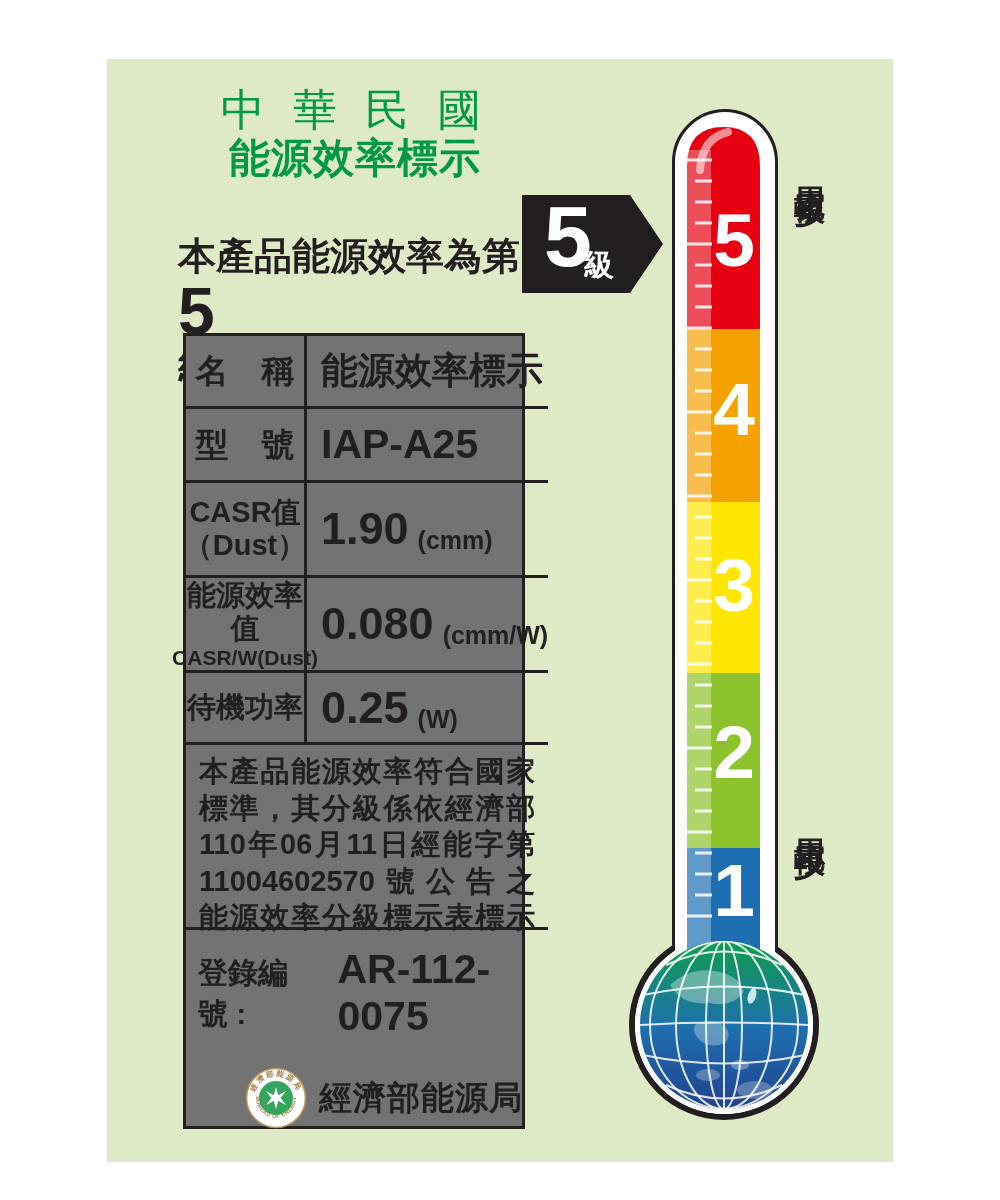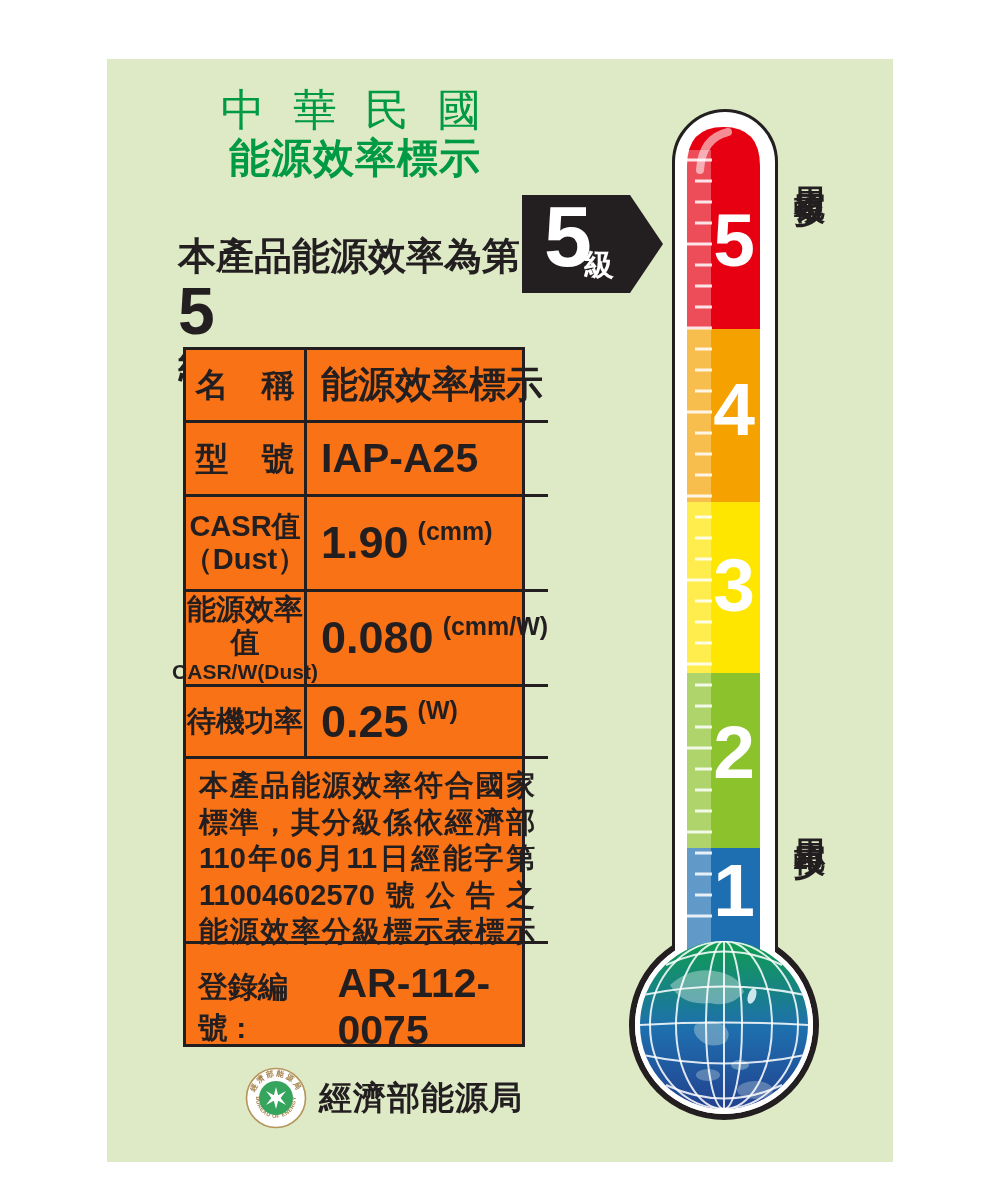--- a/index.html
+++ b/index.html
@@ -16,33 +16,33 @@
   .statement .pre,.statement .suf{font-size:38px;font-weight:bold;}
   .statement .big{font-size:66px;font-weight:bold;line-height:0.9;margin:0 1px;}
 
   
   .arrow-badge{position:absolute;left:415px;top:136px;width:142px;height:98px;}
   .arrow-badge svg{position:absolute;left:0;top:0;}
   .arrow-num{position:absolute;left:22px;top:6px;font-size:86px;line-height:70px;font-weight:bold;color:#fff;}
   .arrow-unit{position:absolute;left:62px;top:50px;font-size:30px;font-weight:bold;color:#fff;}
 
   
-  .spec{position:absolute;left:76px;top:288px;width:342px;height:700px;background:#f97316;
+  .spec{position:absolute;left:76px;top:274px;width:342px;height:796px;background:#737373;
         border:3px solid #231f20;box-sizing:border-box;display:grid;
         grid-template-columns:118px 1fr;grid-template-rows:70px 74px 95px 95px 72px 185px auto;}
   .cell{box-sizing:border-box;display:flex;align-items:center;}
   .lab{justify-content:center;flex-direction:column;text-align:center;}
   .val{border-left:3px solid #231f20;padding-left:14px;}
   .bt{border-top:3px solid #231f20;}
   .lab-main{font-size:33px;font-weight:bold;line-height:1.15;}
   .lab-sub{font-size:21px;font-weight:bold;line-height:1.1;}
   .lab-small{font-size:29px;font-weight:bold;line-height:1.15;}
   .val-text{font-size:37px;font-weight:bold;}
   .val-model{font-size:41px;font-weight:bold;}
-  .num-wrap{display:flex;align-items:flex-start;gap:9px;}
+  .num-wrap{display:flex;align-items:flex-end;gap:9px;}
   .num{font-size:45px;font-weight:bold;}
   .unit{font-size:25px;font-weight:bold;}
   .note{grid-column:1 / 3;display:block;padding:8px 13px 0 13px;box-sizing:border-box;}
   .note-line{font-size:29px;font-weight:bold;line-height:36.5px;text-align:justify;text-align-last:justify;}
   .reg{grid-column:1 / 3;display:flex;align-items:baseline;gap:20px;padding:16px 0 0 12px;box-sizing:border-box;}
   .reg-label{font-size:30px;font-weight:bold;}
   .reg-num{font-size:41px;font-weight:bold;}
 
   
   .footer{position:absolute;left:138px;top:1008px;display:flex;align-items:center;gap:12px;}

